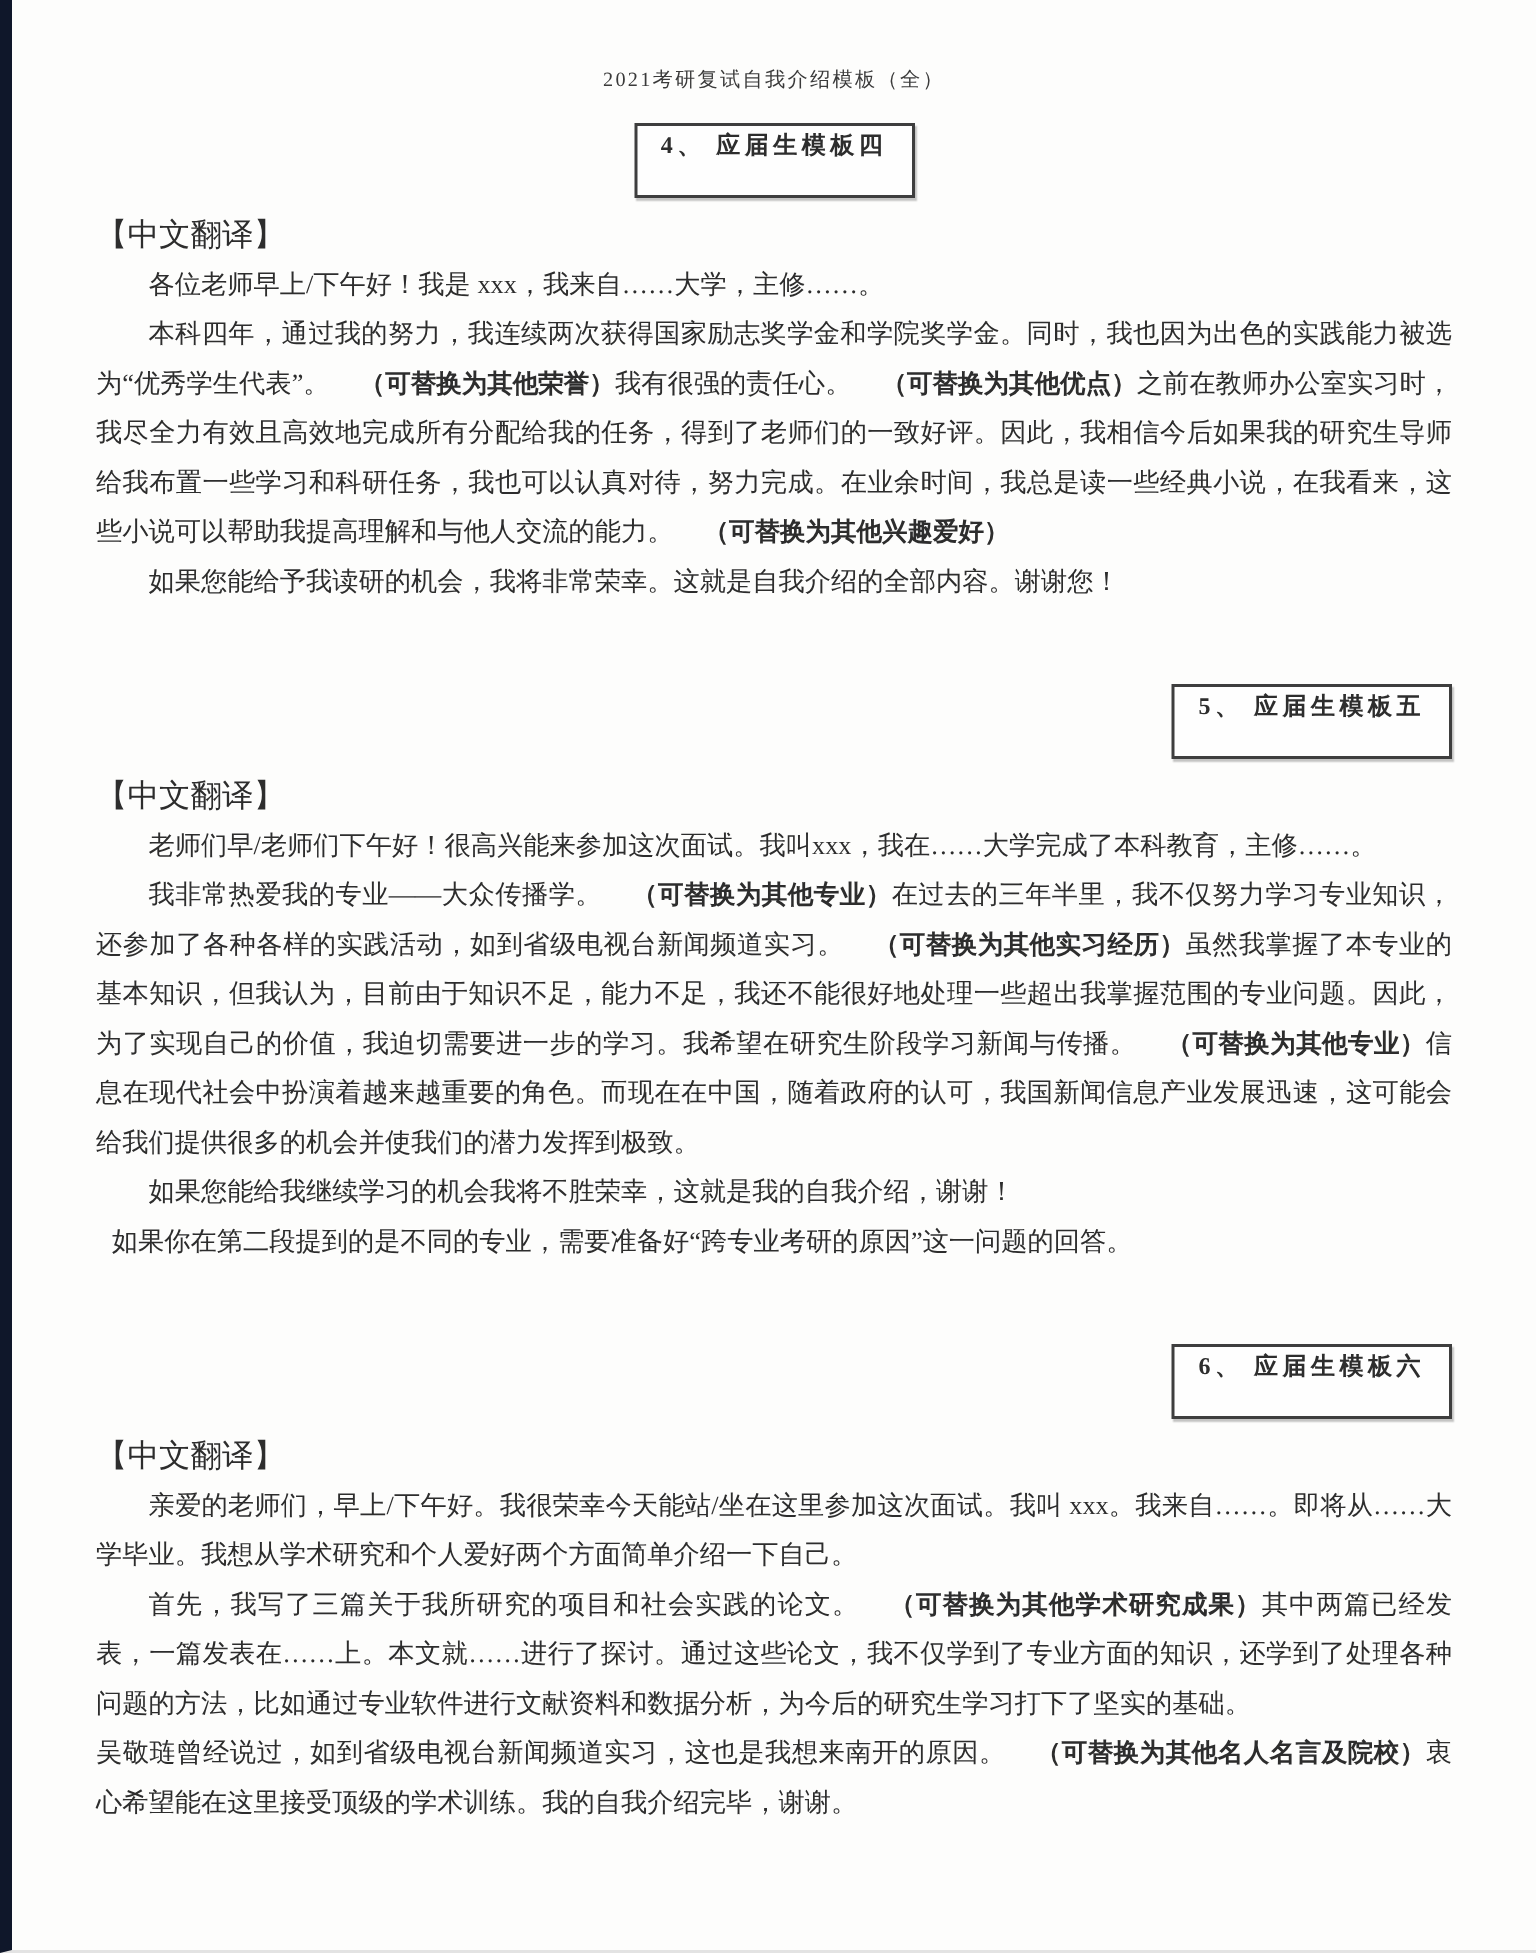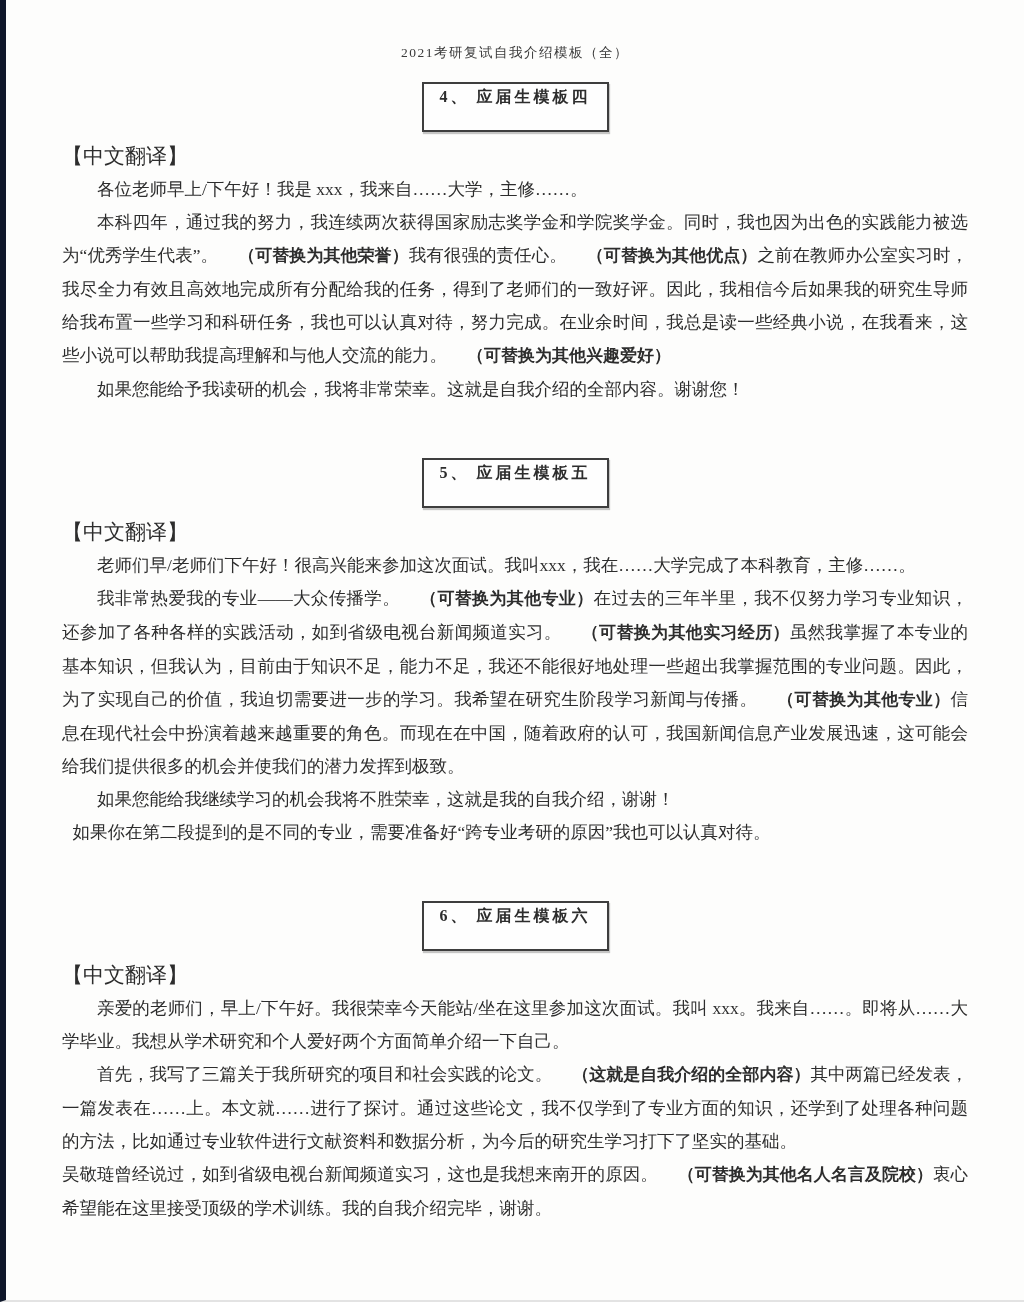--- a/index.html
+++ b/index.html
@@ -2,21 +2,21 @@
 <html lang="zh"><head>
 <meta charset="utf-8">
 <style>
   html,body{margin:0;padding:0;background:#ffffff;}
   .page{
     width:1024px;
     height:1302px;
     box-sizing:border-box;
     position:relative;
     background:#fdfdfc;
-    border-left:6px solid #0f172a;
+    border-left:8px solid #0f172a;
     border-bottom:2px solid #e3e3e3;
     font-family:"Liberation Serif","DejaVu Serif",serif;
     color:#2d2d2d;
     overflow:hidden;
   }
   .header-title{
     text-align:center;
     padding-top:44px;
     font-size:13.5px;
     letter-spacing:1.5px;
@@ -25,20 +25,21 @@
   .content{
     padding:0 56px;
   }
   .boxwrap{
     text-align:center;
     margin-top:20px;
     margin-bottom:8px;
   }
   .tpl-section:not(:first-child) .boxwrap{
     margin-top:52px;
+    text-align:right;
   }
   .title-box{
     display:inline-block;
     border:2px solid #3e3e3e;
     background:#fefefe;
     padding:3px 16px 22px 16px;
     font-size:16px;
     font-weight:bold;
     letter-spacing:3px;
     box-shadow:1px 2px 1px rgba(0,0,0,0.22);
@@ -57,21 +58,21 @@
   }
   .ind-normal{text-indent:2em;}
   .ind-small{text-indent:0.6em;}
   .ind-none{text-indent:0;}
   .u{
     text-underline-offset:4px;
     text-decoration-thickness:1px;
   }
   .b{
     font-weight:bold;
-    font-family:Liberation Mono, monospace;
+    font-family:Liberation Serif, serif;
     font-size:17px;
     margin-left:20px;
   }
 </style>
 </head>
 <body>
 
 <div class="page">
   <div class="header-title">2021考研复试自我介绍模板（全）</div>
   <div class="content">
@@ -82,24 +83,24 @@
           <p class="para ind-normal"><span class="">各位老师</span><span class="u ">早上/下午好</span><span class="">！我是 xxx，我来自……大学，主修……。</span></p>
           <p class="para ind-normal"><span class="">本科四年，通过我的努力，我</span><span class="u ">连续两次获得国家励志奖学金和学院奖学金。同时，我也因为出色的实践能力被选为“优秀学生代表”。</span><span class="b">（可替换为其他荣誉）</span><span class="u ">我有很强的责任心。</span><span class="b">（可替换为其他优点）</span><span class="">之前在教师办公室实习时，我尽全力有效且高效地完成所有分配给我的任务，得到了老师们的一致好评。因此，我相信今后如果我的研究生导师给我布置一些学习和科研任务，我也可以认真对待，努力完成。</span><span class="u ">在业余时间，我总是读一些经典小说，在我看来，这些小说可以帮助我提高理解和与他人交流的能力。</span><span class="b">（可替换为其他兴趣爱好）</span></p>
           <p class="para ind-normal"><span class="">如果您能给予我读研的机会，我将非常荣幸。这就是自我介绍的全部内容。谢谢您！</span></p>
         </section>
         <section class="tpl-section">
           <div class="boxwrap"><div class="title-box">5、 应届生模板五</div></div>
           <div class="subhead">【中文翻译】</div>
           <p class="para ind-normal"><span class="">老师们</span><span class="u ">早/</span><span class="">老师们</span><span class="u ">下午好</span><span class="">！很高兴能来参加这次面试。我叫xxx，我在……大学完成了本科教育，主修……。</span></p>
           <p class="para ind-normal"><span class="u ">我非常热爱我的专业——大众传播学。</span><span class="b">（可替换为其他专业）</span><span class="">在过去的三年半里，我不仅努力学习专业知识，</span><span class="u ">还参加了各种各样的实践活动，如到省级电视台新闻频道实习。</span><span class="b">（可替换为其他实习经历）</span><span class="">虽然我掌握了本专业的基本知识，但我认为，目前由于知识不足，能力不足，我还不能很好地处理一些超出我掌握范围的专业问题。因此，为了实现自己的价值，我迫切需要进一步的学习。</span><span class="u ">我希望在研究生阶段学习新闻与传播。</span><span class="b">（可替换为其他专业）</span><span class="">信息在现代社会中扮演着越来越重要的角色。而现在在中国，随着政府的认可，我国新闻信息产业发展迅速，这可能会给我们提供很多的机会并使我们的潜力发挥到极致。</span></p>
           <p class="para ind-normal"><span class="">如果您能给我继续学习的机会我将不胜荣幸，这就是我的自我介绍，谢谢！</span></p>
-          <p class="para ind-small"><span class="">如果你在第二段提到的是不同的专业，需要准备好“跨专业考研的原因”我也可以认真对待。</span></p>
+          <p class="para ind-small"><span class="">如果你在第二段提到的是不同的专业，需要准备好“跨专业考研的原因”这一问题的回答。</span></p>
         </section>
         <section class="tpl-section">
           <div class="boxwrap"><div class="title-box">6、 应届生模板六</div></div>
           <div class="subhead">【中文翻译】</div>
           <p class="para ind-normal"><span class="">亲爱的老师们，</span><span class="u ">早上/下午</span><span class="">好。我很荣幸今天能</span><span class="u ">站/坐</span><span class="">在这里参加这次面试。我叫 xxx。我来自……。即将从……大学毕业。我想从学术研究和个人爱好两个方面简单介绍一下自己。</span></p>
-          <p class="para ind-normal"><span class="">首先，</span><span class="u ">我写了三篇关于我所研究的项目和社会实践的论文。</span><span class="b">（这就是自我介绍的全部内容）</span><span class="">其中两篇已经发表，一篇发表在……上。本文就……进行了探讨。通过这些论文，我不仅学到了专业方面的知识，还学到了处理各种问题的方法，比如通过专业软件进行文献资料和数据分析，为今后的研究生学习打下了坚实的基础。</span></p>
+          <p class="para ind-normal"><span class="">首先，</span><span class="u ">我写了三篇关于我所研究的项目和社会实践的论文。</span><span class="b">（可替换为其他学术研究成果）</span><span class="">其中两篇已经发表，一篇发表在……上。本文就……进行了探讨。通过这些论文，我不仅学到了专业方面的知识，还学到了处理各种问题的方法，比如通过专业软件进行文献资料和数据分析，为今后的研究生学习打下了坚实的基础。</span></p>
           <p class="para ind-none"><span class="u ">吴敬琏</span><span class="">曾经说过，</span><span class="u ">如到省级电视台新闻频道实习</span><span class="">，这也是我想来南开的原因。</span><span class="b">（可替换为其他名人名言及院校）</span><span class="">衷心希望能在这里接受顶级的学术训练。我的自我介绍完毕，谢谢。</span></p>
         </section>
       </div>
   </div>
 </div>
 
 </body></html>

